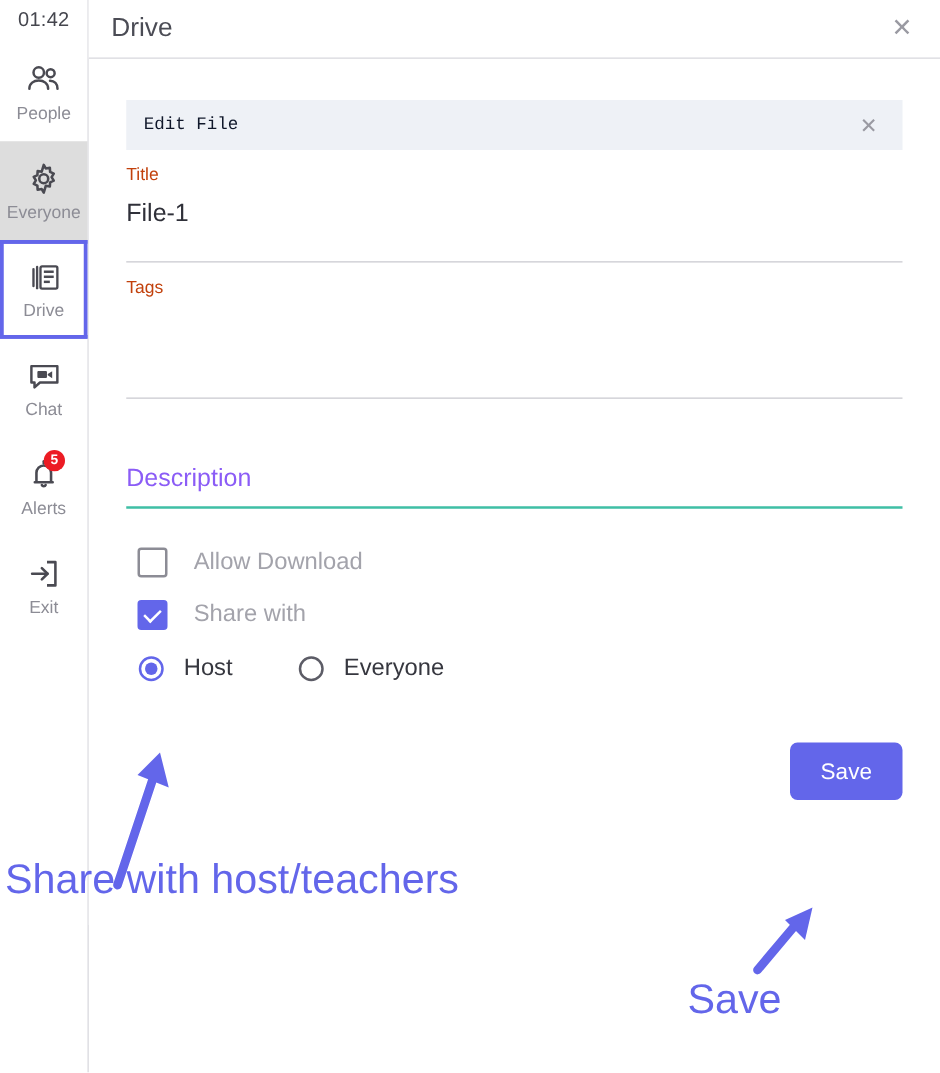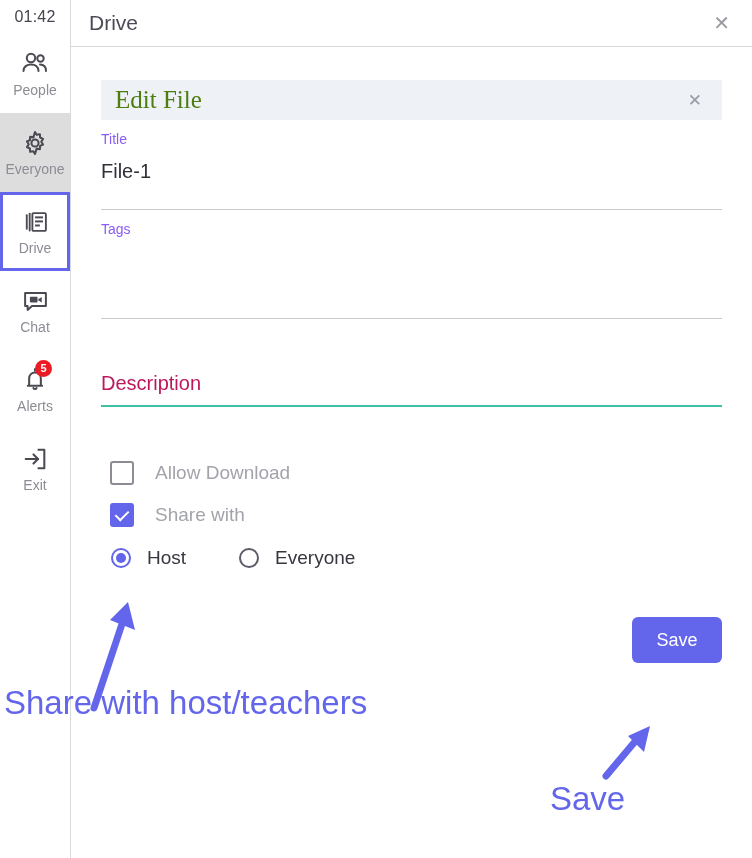--- a/index.html
+++ b/index.html
@@ -136,70 +136,70 @@
 
   .card-header {
     background: #eef1f6;
     height: 40px;
     display: flex;
     align-items: center;
     padding: 0 16px 0 14px;
     box-sizing: border-box;
   }
   .card-header-title {
-    font-size: 25px;
-    color: #4d7c0f;
+    font-size: 14px;
+    color: #0f172a;
     flex: 1 1 auto;
-    font-family: Liberation Serif, serif;
+    font-family: Liberation Mono, monospace;
   }
   .card-header-close {
     font-size: 17px;
     color: #9a9aa2;
     cursor: pointer;
     line-height: 1;
     padding: 2px 4px;
   }
 
   .field {
     position: relative;
     border-bottom: 1px solid #c9c9cf;
     padding-top: 10px;
   }
   .field.field-tall { }
   .field-label {
     font-size: 14px;
-    color: #8b5cf6;
+    color: #c2410c;
     line-height: 18px;
     font-family: "Liberation Sans", sans-serif;
   }
   .field-value {
     font-size: 20px;
     color: #2f3039;
     line-height: 28px;
     padding: 9px 0 24px 0;
     font-family: "Liberation Sans", sans-serif;
   }
   .field-empty-space {
     height: 47px;
   }
   .field-desc {
     border-bottom: 2px solid #3fbfa5;
     padding-top: 50px;
   }
   .field-desc .placeholder {
     font-size: 20px;
-    color: #be185d;
+    color: #8b5cf6;
     line-height: 28px;
     padding-bottom: 8px;
     font-family: "Liberation Sans", sans-serif;
   }
 
   
   .options {
-    padding-top: 45px;
+    padding-top: 22px;
   }
   .opt-row {
     display: flex;
     align-items: center;
     height: 42px;
   }
   .checkbox {
     width: 24px;
     height: 24px;
     border: 2px solid #8c8c95;

